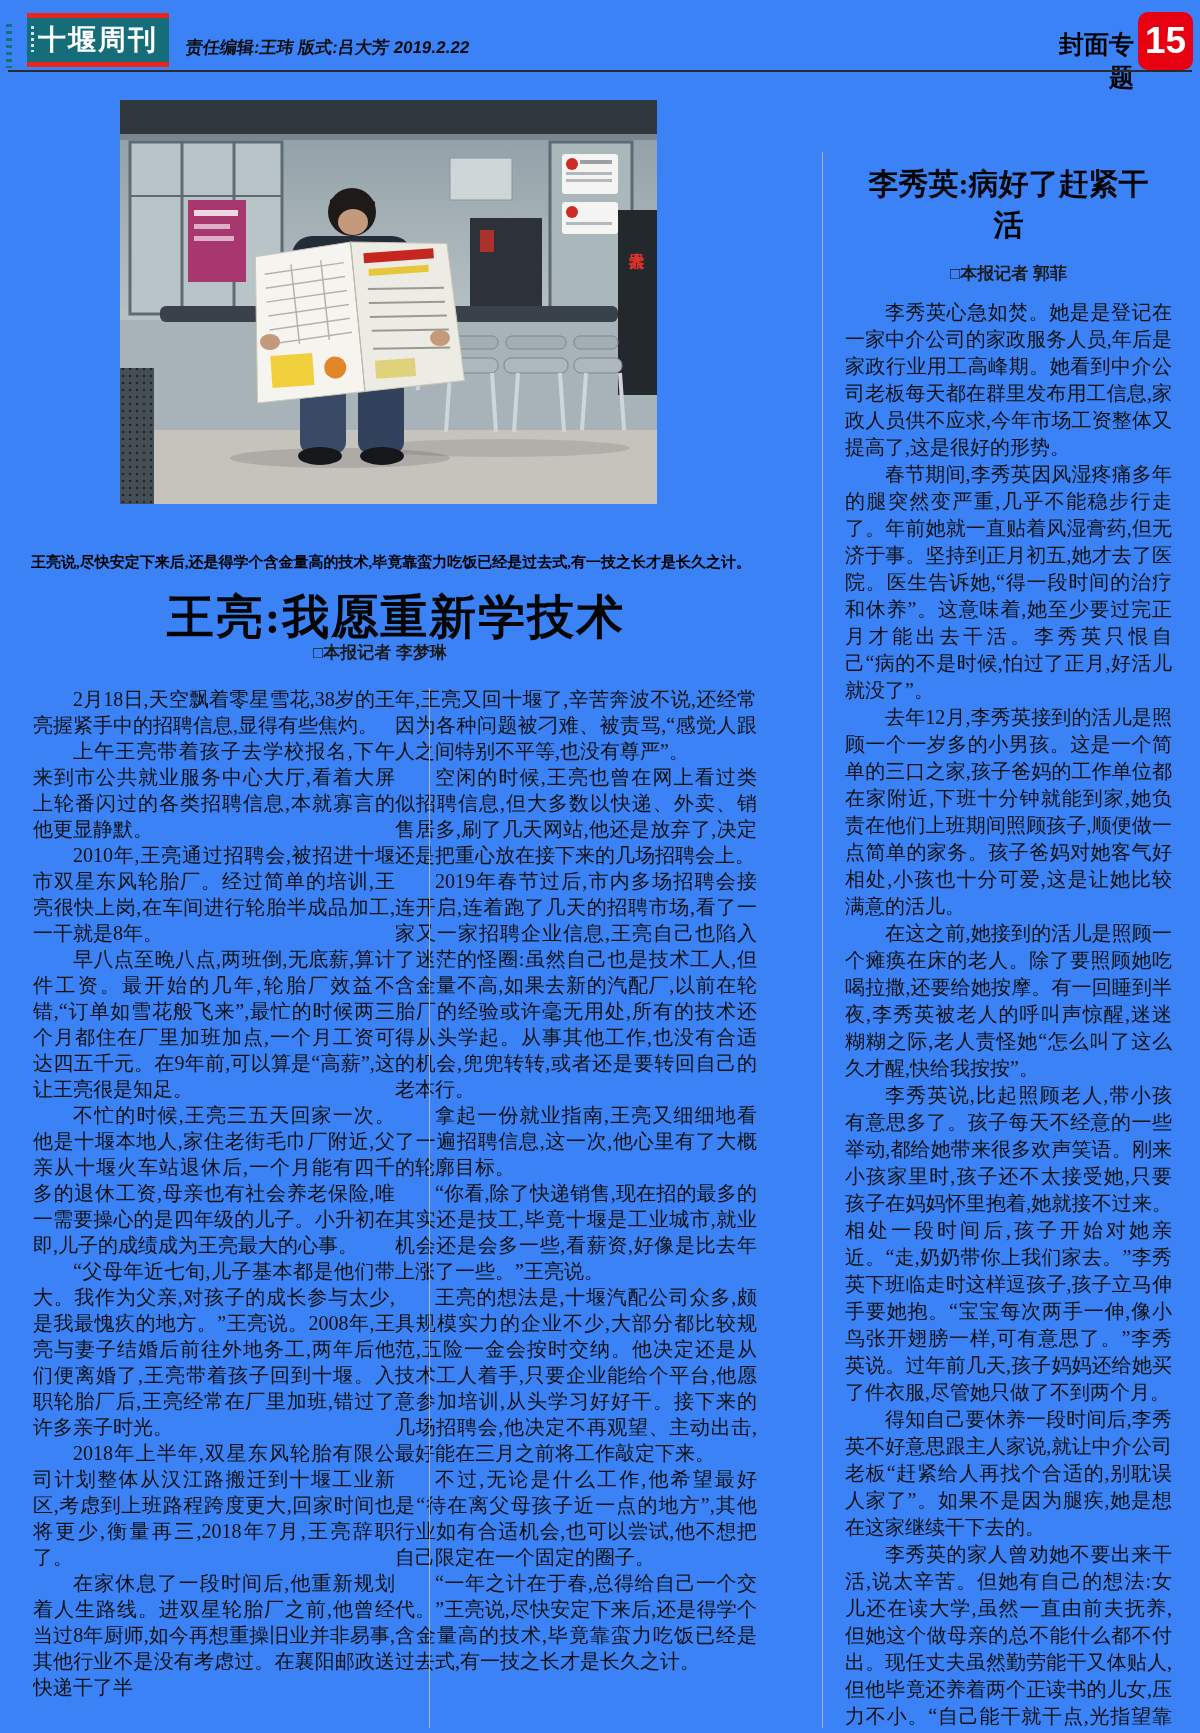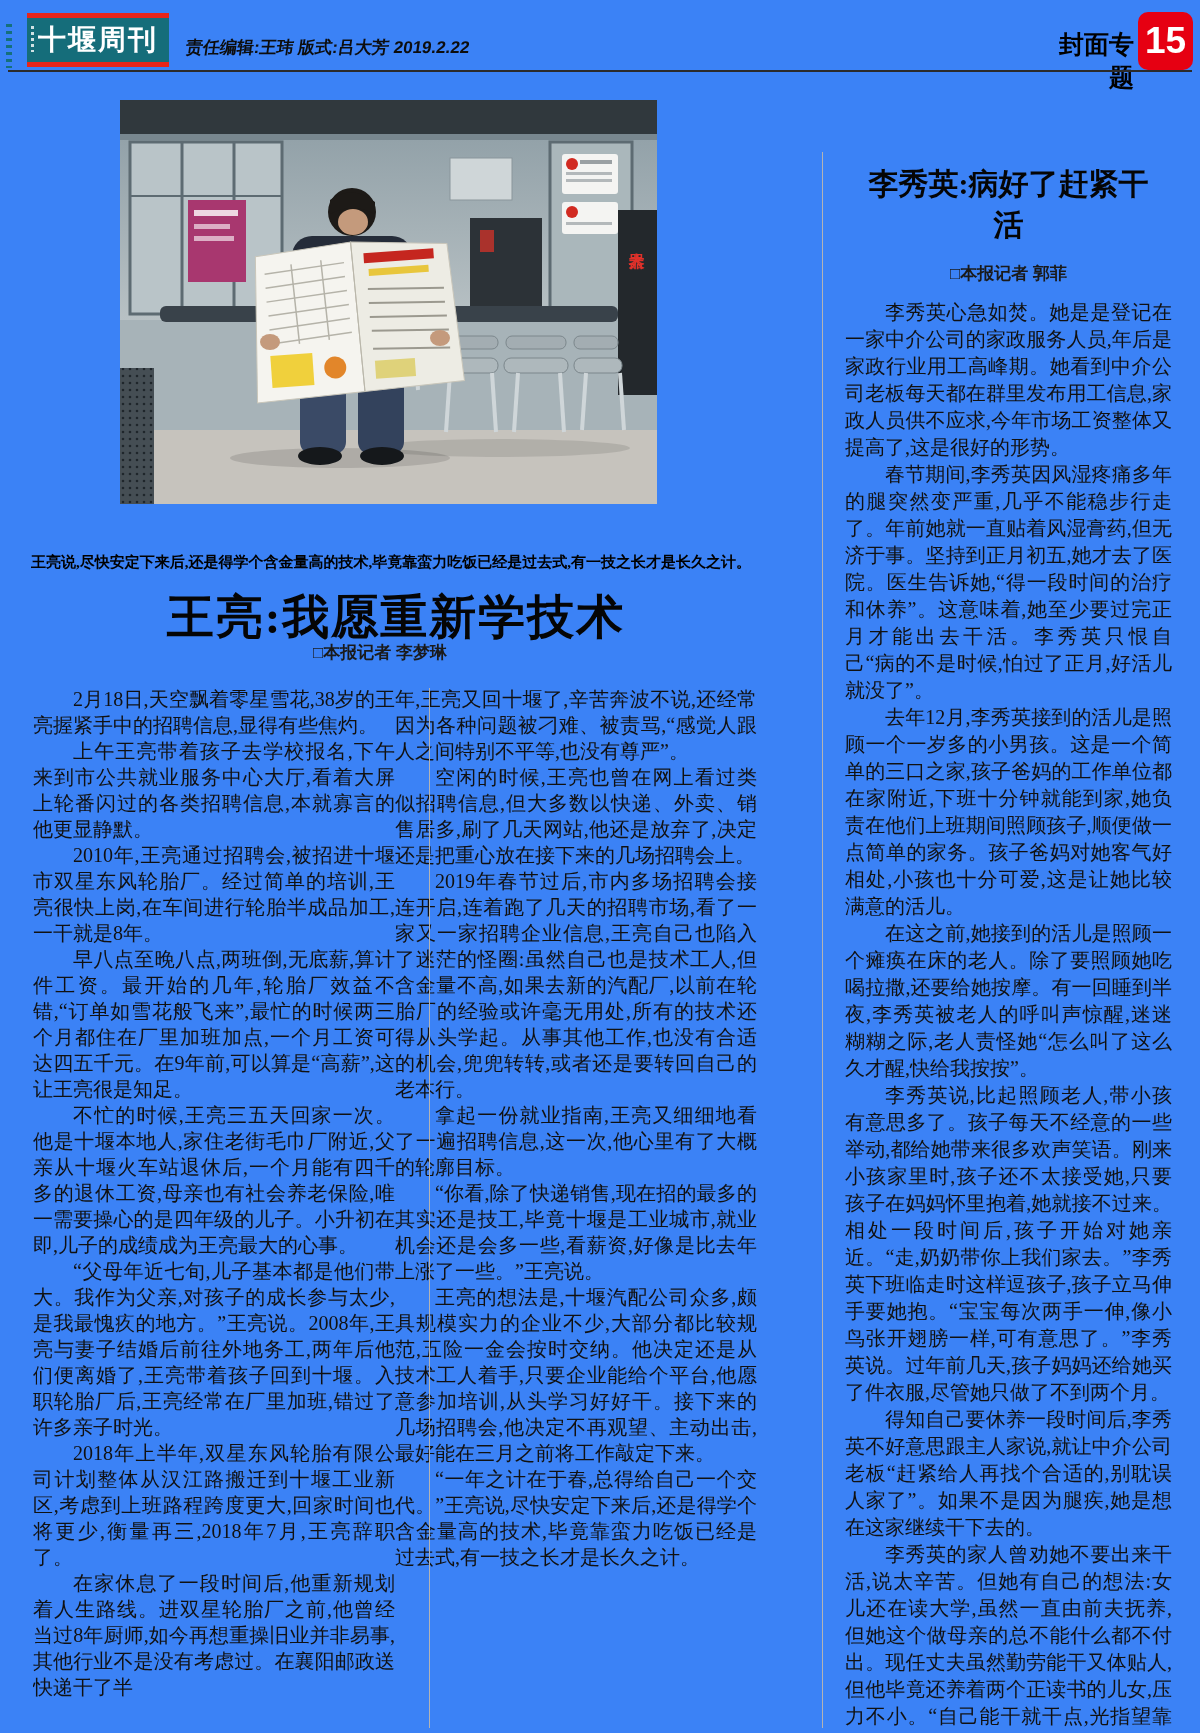--- a/index.html
+++ b/index.html
@@ -221,20 +221,21 @@
         <p>2018年上半年,双星东风轮胎有限公司计划整体从汉江路搬迁到十堰工业新区,考虑到上班路程跨度更大,回家时间也将更少,衡量再三,2018年7月,王亮辞职了。</p>
         <p>在家休息了一段时间后,他重新规划着人生路线。进双星轮胎厂之前,他曾经当过8年厨师,如今再想重操旧业并非易事,其他行业不是没有考虑过。在襄阳邮政送快递干了半</p>
       </div>
     <div class="col">
         <p class="no-indent">年,王亮又回十堰了,辛苦奔波不说,还经常因为各种问题被刁难、被责骂,“感觉人跟人之间特别不平等,也没有尊严”。</p>
         <p>空闲的时候,王亮也曾在网上看过类似招聘信息,但大多数以快递、外卖、销售居多,刷了几天网站,他还是放弃了,决定还是把重心放在接下来的几场招聘会上。</p>
         <p>2019年春节过后,市内多场招聘会接连开启,连着跑了几天的招聘市场,看了一家又一家招聘企业信息,王亮自己也陷入了迷茫的怪圈:虽然自己也是技术工人,但含金量不高,如果去新的汽配厂,以前在轮胎厂的经验或许毫无用处,所有的技术还得从头学起。从事其他工作,也没有合适的机会,兜兜转转,或者还是要转回自己的老本行。</p>
         <p>拿起一份就业指南,王亮又细细地看了一遍招聘信息,这一次,他心里有了大概的轮廓目标。</p>
         <p>“你看,除了快递销售,现在招的最多的其实还是技工,毕竟十堰是工业城市,就业机会还是会多一些,看薪资,好像是比去年上涨了一些。”王亮说。</p>
         <p>王亮的想法是,十堰汽配公司众多,颇具规模实力的企业不少,大部分都比较规范,五险一金会按时交纳。他决定还是从技术工人着手,只要企业能给个平台,他愿意参加培训,从头学习好好干。接下来的几场招聘会,他决定不再观望、主动出击,最好能在三月之前将工作敲定下来。</p>
+        <p>不过,无论是什么工作,他希望最好是“待在离父母孩子近一点的地方”,其他行业如有合适机会,也可以尝试,他不想把自己限定在一个固定的圈子。</p>
         <p>“一年之计在于春,总得给自己一个交代。”王亮说,尽快安定下来后,还是得学个含金量高的技术,毕竟靠蛮力吃饭已经是过去式,有一技之长才是长久之计。</p>
       </div>
   </div>
   <div class="col-divider"></div>
   <div class="side-divider"></div>
 
   <aside class="side-article">
     <h2 class="side-title">李秀英:病好了赶紧干活</h2>
     <div class="side-byline">□本报记者 郭菲</div>
     <div class="side-body">

